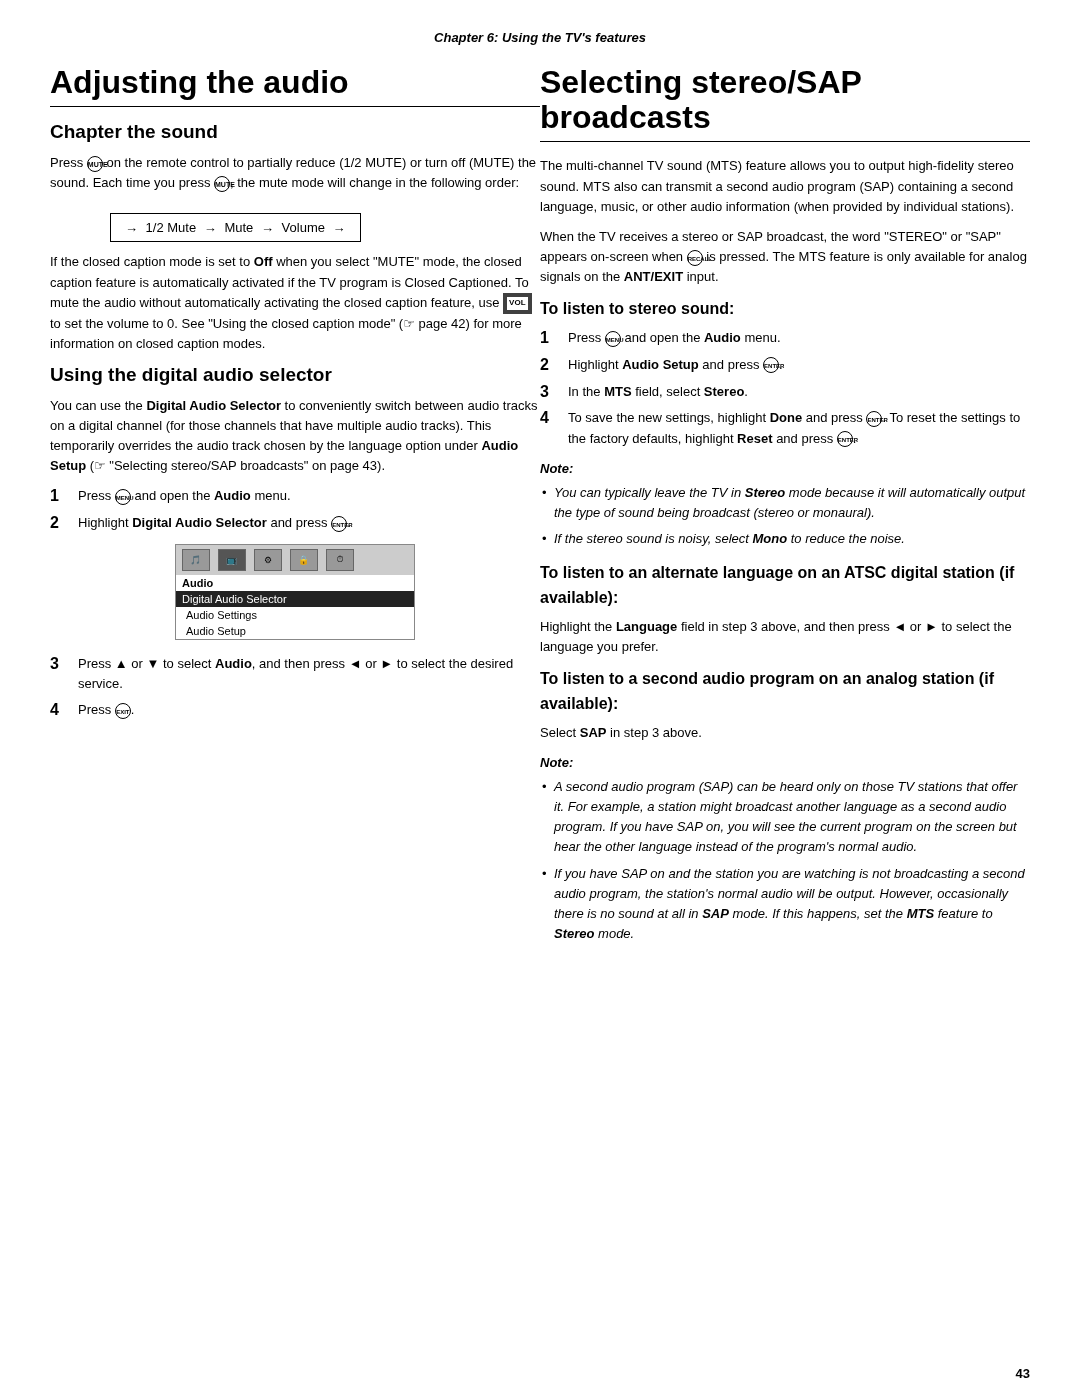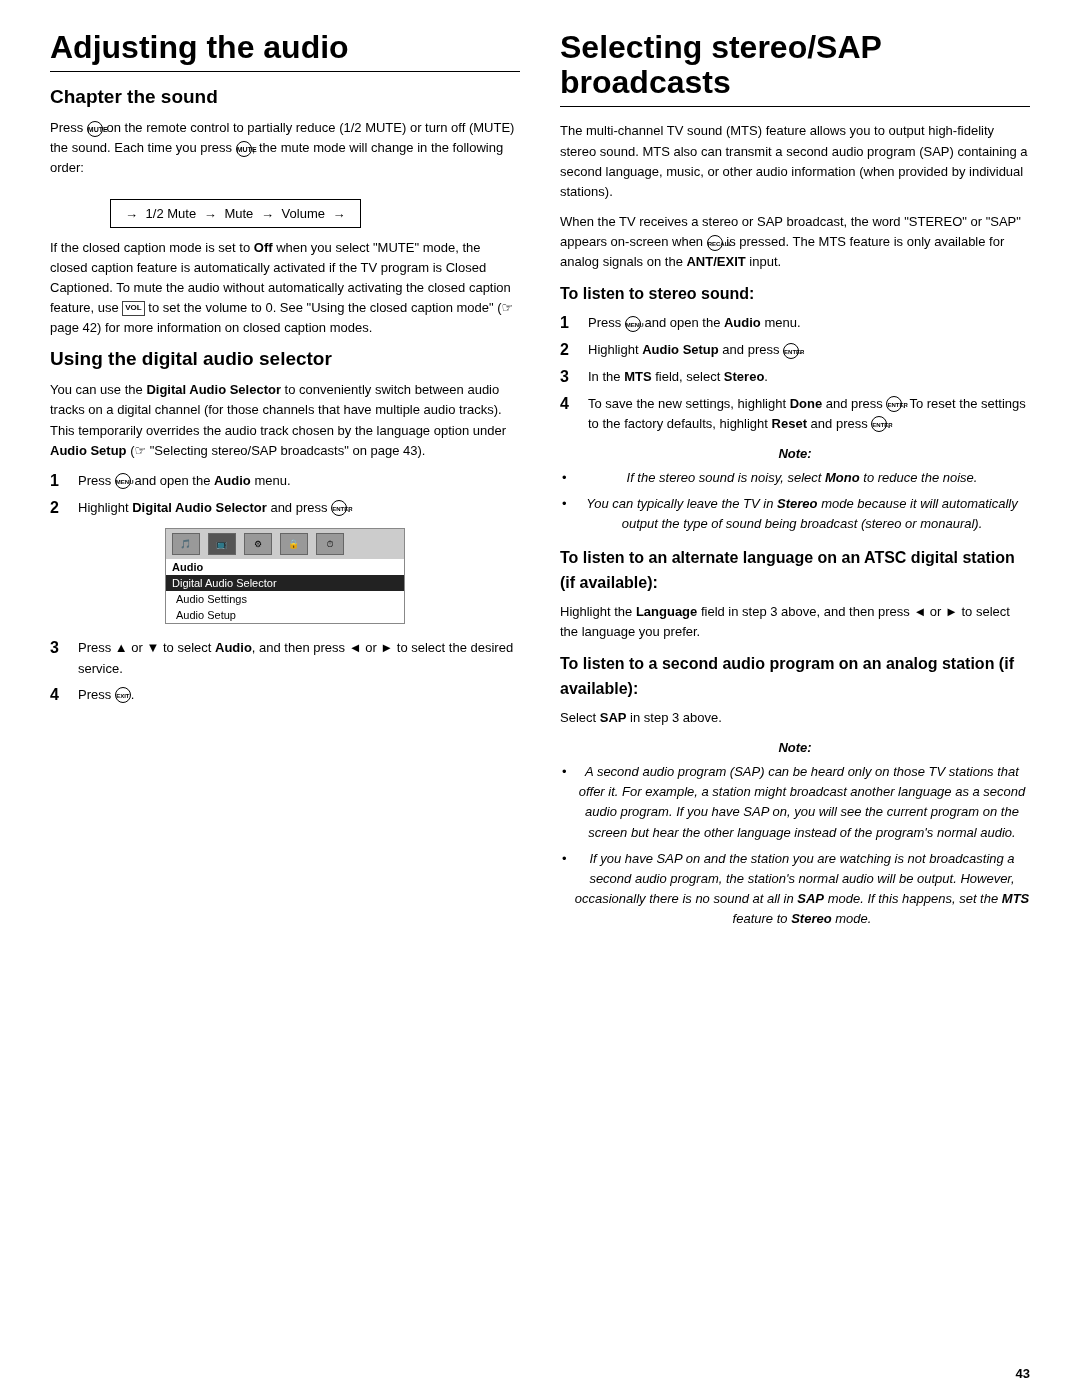--- a/index.html
+++ b/index.html
@@ -25,21 +25,20 @@
       font-style: italic;
       font-weight: bold;
       font-size: 13px;
       margin-bottom: 20px;
       border-bottom: none;
     }
 
     
     .two-col {
       display: flex;
-      gap: 40px;
       margin-top: 0;
     }
 
     .col-left {
       flex: 1;
       min-width: 0;
     }
 
     .col-right {
       flex: 1;
@@ -192,21 +191,20 @@
 
     .note-label {
       font-style: italic;
       font-weight: bold;
       font-size: 13px;
       margin-bottom: 4px;
     }
 
     .note-block {
       margin-bottom: 12px;
-      text-align: center;
     }
 
     
     .page-num {
       position: absolute;
       bottom: 18px;
       right: 50px;
       font-size: 13px;
       font-weight: bold;
     }
@@ -219,33 +217,36 @@
       height: 16px;
       font-size: 7px;
       text-align: center;
       line-height: 16px;
       vertical-align: middle;
       font-weight: bold;
     }
 
     .kbd {
       display: inline-block;
-      border: 1px solid #404040;
+      border: 4px solid #404040;
       border-radius: 0;
       padding: 0 2px;
       font-size: 8px;
       font-weight: bold;
       vertical-align: middle;
     }
   </style>
 </head>
 <body>
 
 <div class="page">
 
+  <div class="chapter-header">
+    <em><strong>Chapter 6: Using the TV's features</strong></em>
+  </div>
 
   <div class="two-col">
 
     <div class="col-left">
 
       <h1 class="page-title">Adjusting the audio</h1>
       <hr class="title-rule">
 
       
       <h2 class="section-heading">Chapter the sound</h2>
@@ -345,22 +346,22 @@
         </li>
         <li>
           <span class="step-num">4</span>
           <span class="step-text">To save the new settings, highlight <strong>Done</strong> and press <span class="icon-circle" style="font-size:6px;">ENTER</span>. To reset the settings to the factory defaults, highlight <strong>Reset</strong> and press <span class="icon-circle" style="font-size:6px;">ENTER</span>.</span>
         </li>
       </ol>
 
       <div class="note-block">
         <p class="note-label"><em><strong>Note:</strong></em></p>
         <ul class="bullet-list">
+          <li><em>You can typically leave the TV in <strong>Stereo</strong> mode because it will automatically output the type of sound being broadcast (stereo or monaural).</em></li>
           <li><em>If the stereo sound is noisy, select <strong>Mono</strong> to reduce the noise.</em></li>
-          <li><em>You can typically leave the TV in <strong>Stereo</strong> mode because it will automatically output the type of sound being broadcast (stereo or monaural).</em></li>
         </ul>
       </div>
 
       <p class="subsection-heading"><strong>To listen to an alternate language on an ATSC digital station (if available):</strong></p>
 
       <p>
         Highlight the <strong>Language</strong> field in step 3 above, and then press ◄ or ► to select the language you prefer.
       </p>
 
       <p class="subsection-heading"><strong>To listen to a second audio program on an analog station (if available):</strong></p>

